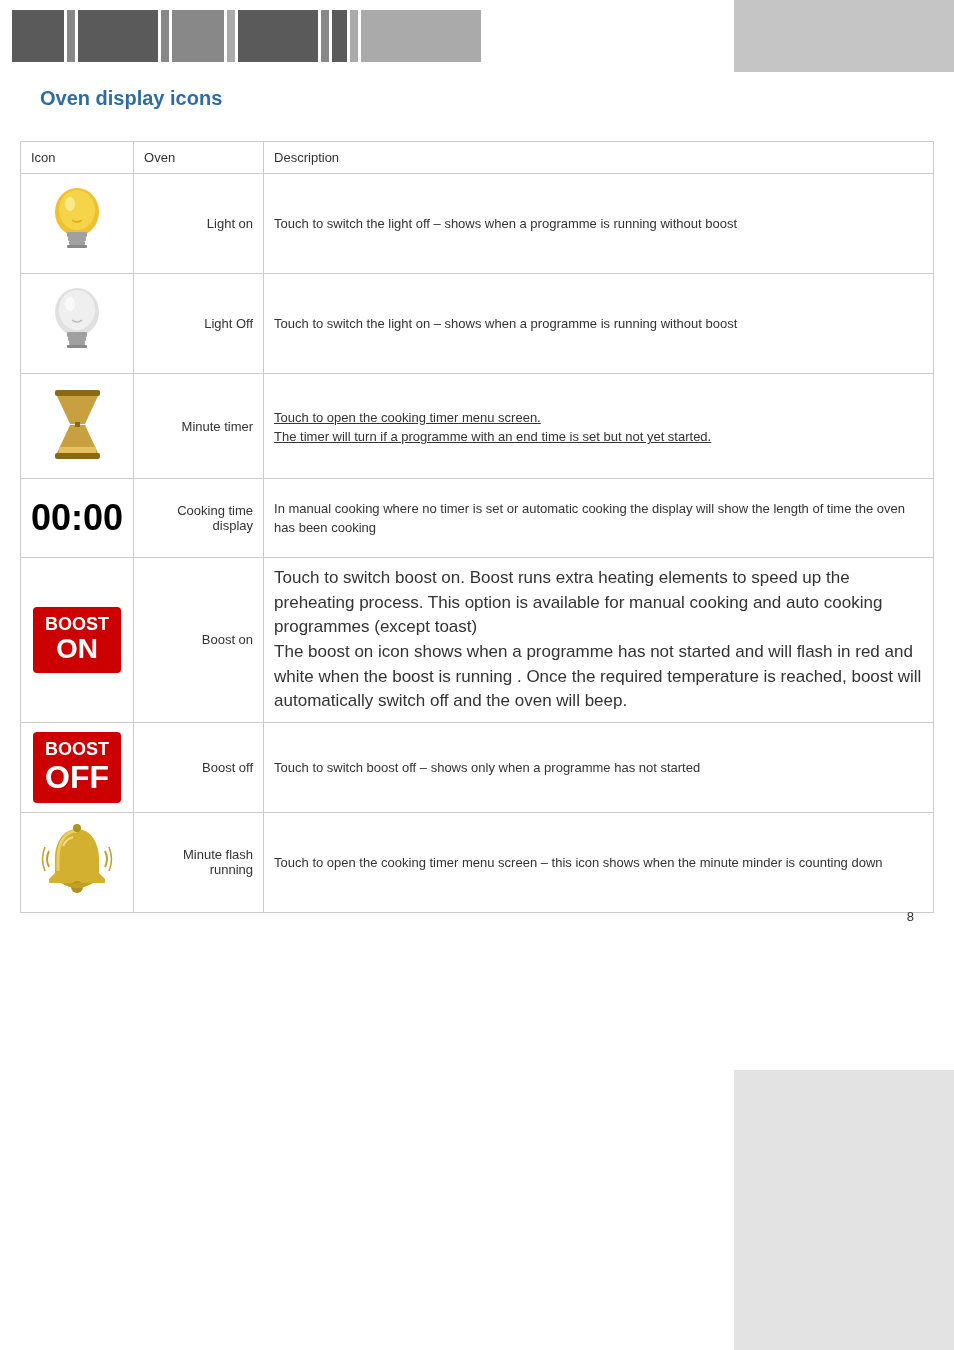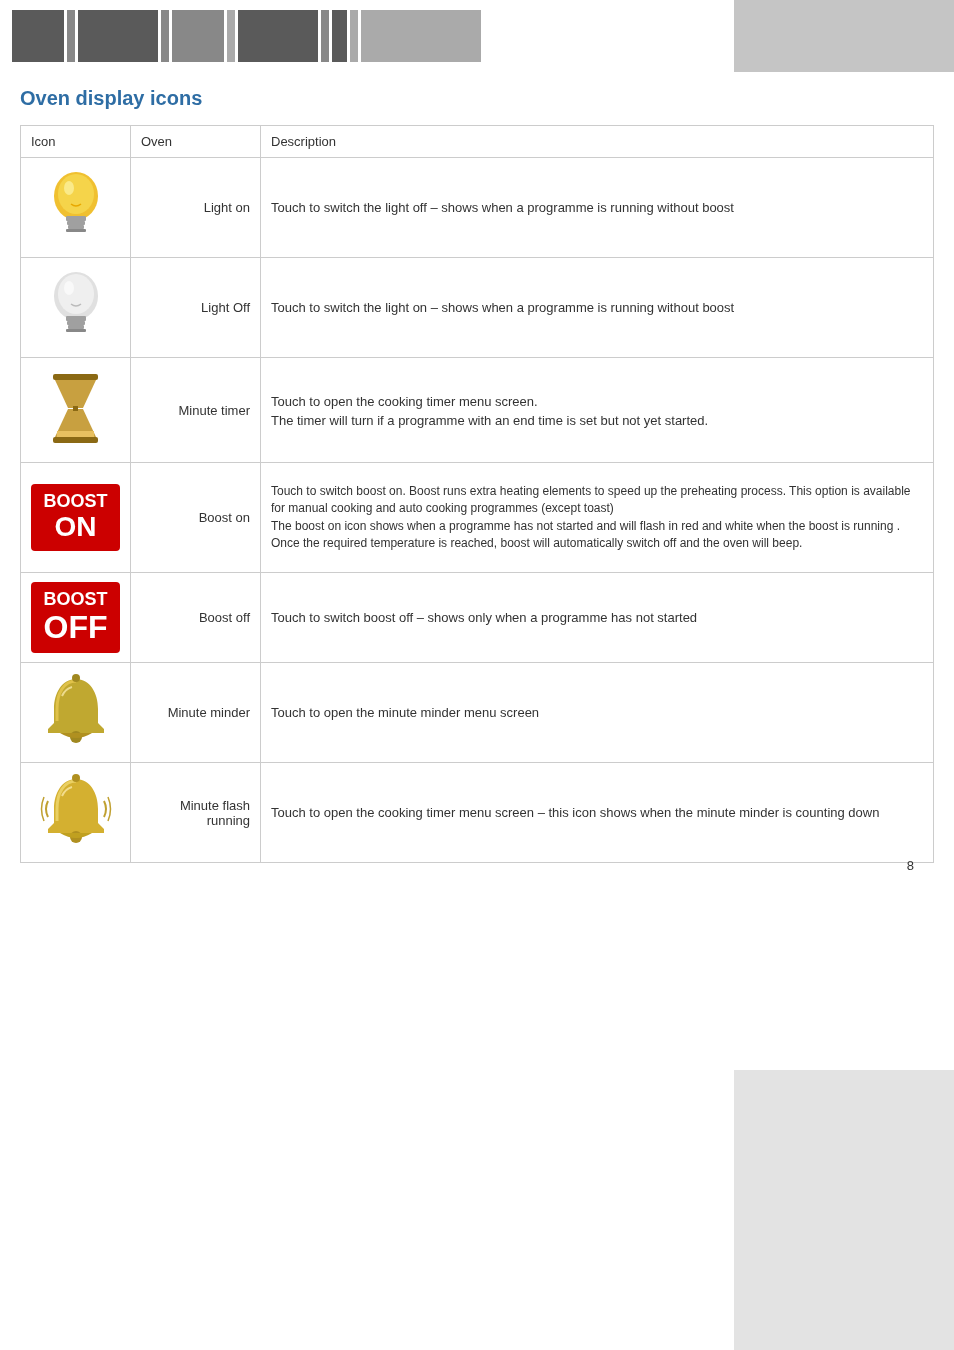--- a/index.html
+++ b/index.html
@@ -8,33 +8,34 @@
       background: #fff;
       width: 954px;
       min-height: 1350px;
       position: relative;
       overflow-x: hidden;
     }
 
     
     .page-title-section {
       padding: 15px 20px 5px 20px;
+      margin-left: 20px;
     }
 
     .page-title {
       font-size: 20px;
       font-weight: bold;
       color: #2e6da4;
       margin-bottom: 10px;
     }
 
     
     .icon-table {
       width: calc(100% - 40px);
-      margin: 0 20px;
+      margin: 16px 20px;
       border-collapse: collapse;
       border: 1px solid #ccc;
     }
 
     .icon-table th {
       background: #fff;
       border: 1px solid #ccc;
       padding: 8px 10px;
       text-align: left;
       font-weight: normal;
@@ -281,109 +282,95 @@
           <path d="M25 43 L40 43 L53 71 L12 71 Z" fill="#c8a040"></path>
 
           <path d="M14 65 L51 65 L51 71 L14 71 Z" fill="#e8c060"></path>
 
           <rect x="30" y="40" width="5" height="5" fill="#8B6914"></rect>
         </svg>
       </td>
       <td class="name-cell">
         <span>Minute timer</span>
       </td>
-      <td class="desc-cell" style="padding-top:10px;">
+      <td class="desc-cell" style="padding-top:10px;text-decoration:underline;">
         Touch to open the cooking timer menu screen.<br>
         The timer will turn if a programme with an end time is set but not yet started.
       </td>
     </tr>
 
+    <tr>
+      <td class="icon-cell">
+        <div class="cooking-time-display">00:00</div>
+      </td>
+      <td class="name-cell">
+        <span>Cooking time display</span>
+      </td>
+      <td class="desc-cell">
+        <span>In manual cooking where no timer is set or automatic cooking the display will show the length of time the oven has been cooking</span>
+      </td>
+    </tr>
 
     <tr class="icon-row-boost">
       <td class="icon-cell">
         <div class="boost-on-box">
           <span class="boost-label">BOOST</span>
           <span class="on-label">ON</span>
         </div>
       </td>
       <td class="name-cell">
         <span>Boost on</span>
       </td>
-      <td class="desc-cell" style="font-size:12px;line-height:1.45;">
+      <td class="desc-cell" style="font-size:17px;line-height:1.45;">
         Touch to switch boost on.  Boost runs extra heating elements to speed up the preheating process.  This option is available for manual cooking and auto cooking programmes (except toast)<br>
         The boost on icon shows when a programme has not started and will flash in red and white when the boost is running .  Once the required temperature is reached, boost will automatically switch off and the oven will beep.
       </td>
     </tr>
 
     <tr class="icon-row-tall">
       <td class="icon-cell">
         <div class="boost-off-box">
           <span class="boost-label">BOOST</span>
           <span class="off-label">OFF</span>
         </div>
       </td>
       <td class="name-cell">
         <span>Boost off</span>
       </td>
       <td class="desc-cell">
         <span>Touch to switch boost off – shows only when a programme has not started</span>
       </td>
     </tr>
 
+
     <tr class="icon-row-tall">
       <td class="icon-cell">
         
         <svg width="72" height="80" viewBox="0 0 72 80">
 
-          <path d="M36 8 C22 8 14 22 14 38 L14 52 L8 58 L8 62 L64 62 L64 58 L58 52 L58 38 C58 22 50 8 36 8 Z" fill="#c0a830"></path>
-
-          <path d="M36 10 C24 10 17 22 17 38 L17 50" stroke="rgba(255,220,100,0.5)" stroke-width="3" fill="none"></path>
-
-          <circle cx="36" cy="7" r="4" fill="#a08820"></circle>
-
-          <circle cx="36" cy="66" r="6" fill="#a08820"></circle>
-
-          <path d="M20 62 Q36 72 52 62" fill="#b09020"></path>
+          <path d="M8 30 Q4 38 8 46" stroke="#c0a030" stroke-width="2" fill="none"></path>
+          <path d="M4 26 Q-1 38 4 50" stroke="#c0a030" stroke-width="1.5" fill="none"></path>
+
+          <path d="M64 30 Q68 38 64 46" stroke="#c0a030" stroke-width="2" fill="none"></path>
+          <path d="M68 26 Q73 38 68 50" stroke="#c0a030" stroke-width="1.5" fill="none"></path>
+
+          <path d="M36 8 C22 8 14 22 14 38 L14 52 L8 58 L8 62 L64 62 L64 58 L58 52 L58 38 C58 22 50 8 36 8 Z" fill="#d4b030"></path>
+
+          <path d="M36 10 C24 10 17 22 17 38 L17 50" stroke="rgba(255,240,150,0.5)" stroke-width="3" fill="none"></path>
+
+          <circle cx="36" cy="7" r="4" fill="#b09020"></circle>
+
+          <circle cx="36" cy="66" r="6" fill="#b09020"></circle>
+
+          <path d="M20 62 Q36 72 52 62" fill="#c0a020"></path>
 
           <path d="M22 25 Q25 18 32 16" stroke="rgba(255,240,180,0.7)" stroke-width="2" fill="none"></path>
         </svg>
       </td>
       <td class="name-cell">
-        <span>Minute minder</span>
-      </td>
-      <td class="desc-cell">
-        <span>Touch to open the minute minder menu screen</span>
-      </td>
-    </tr>
-
-    <tr class="icon-row-tall">
-      <td class="icon-cell">
-        
-        <svg width="72" height="80" viewBox="0 0 72 80">
-
-          <path d="M8 30 Q4 38 8 46" stroke="#c0a030" stroke-width="2" fill="none"></path>
-          <path d="M4 26 Q-1 38 4 50" stroke="#c0a030" stroke-width="1.5" fill="none"></path>
-
-          <path d="M64 30 Q68 38 64 46" stroke="#c0a030" stroke-width="2" fill="none"></path>
-          <path d="M68 26 Q73 38 68 50" stroke="#c0a030" stroke-width="1.5" fill="none"></path>
-
-          <path d="M36 8 C22 8 14 22 14 38 L14 52 L8 58 L8 62 L64 62 L64 58 L58 52 L58 38 C58 22 50 8 36 8 Z" fill="#d4b030"></path>
-
-          <path d="M36 10 C24 10 17 22 17 38 L17 50" stroke="rgba(255,240,150,0.5)" stroke-width="3" fill="none"></path>
-
-          <circle cx="36" cy="7" r="4" fill="#b09020"></circle>
-
-          <circle cx="36" cy="66" r="6" fill="#b09020"></circle>
-
-          <path d="M20 62 Q36 72 52 62" fill="#c0a020"></path>
-
-          <path d="M22 25 Q25 18 32 16" stroke="rgba(255,240,180,0.7)" stroke-width="2" fill="none"></path>
-        </svg>
-      </td>
-      <td class="name-cell">
         <span>Minute flash running</span>
       </td>
       <td class="desc-cell">
         <span>Touch to open the cooking timer menu screen – this icon shows when the minute minder is counting down</span>
       </td>
     </tr>
   </tbody>
 </table>
 
 <div class="bottom-right-gray"></div>

